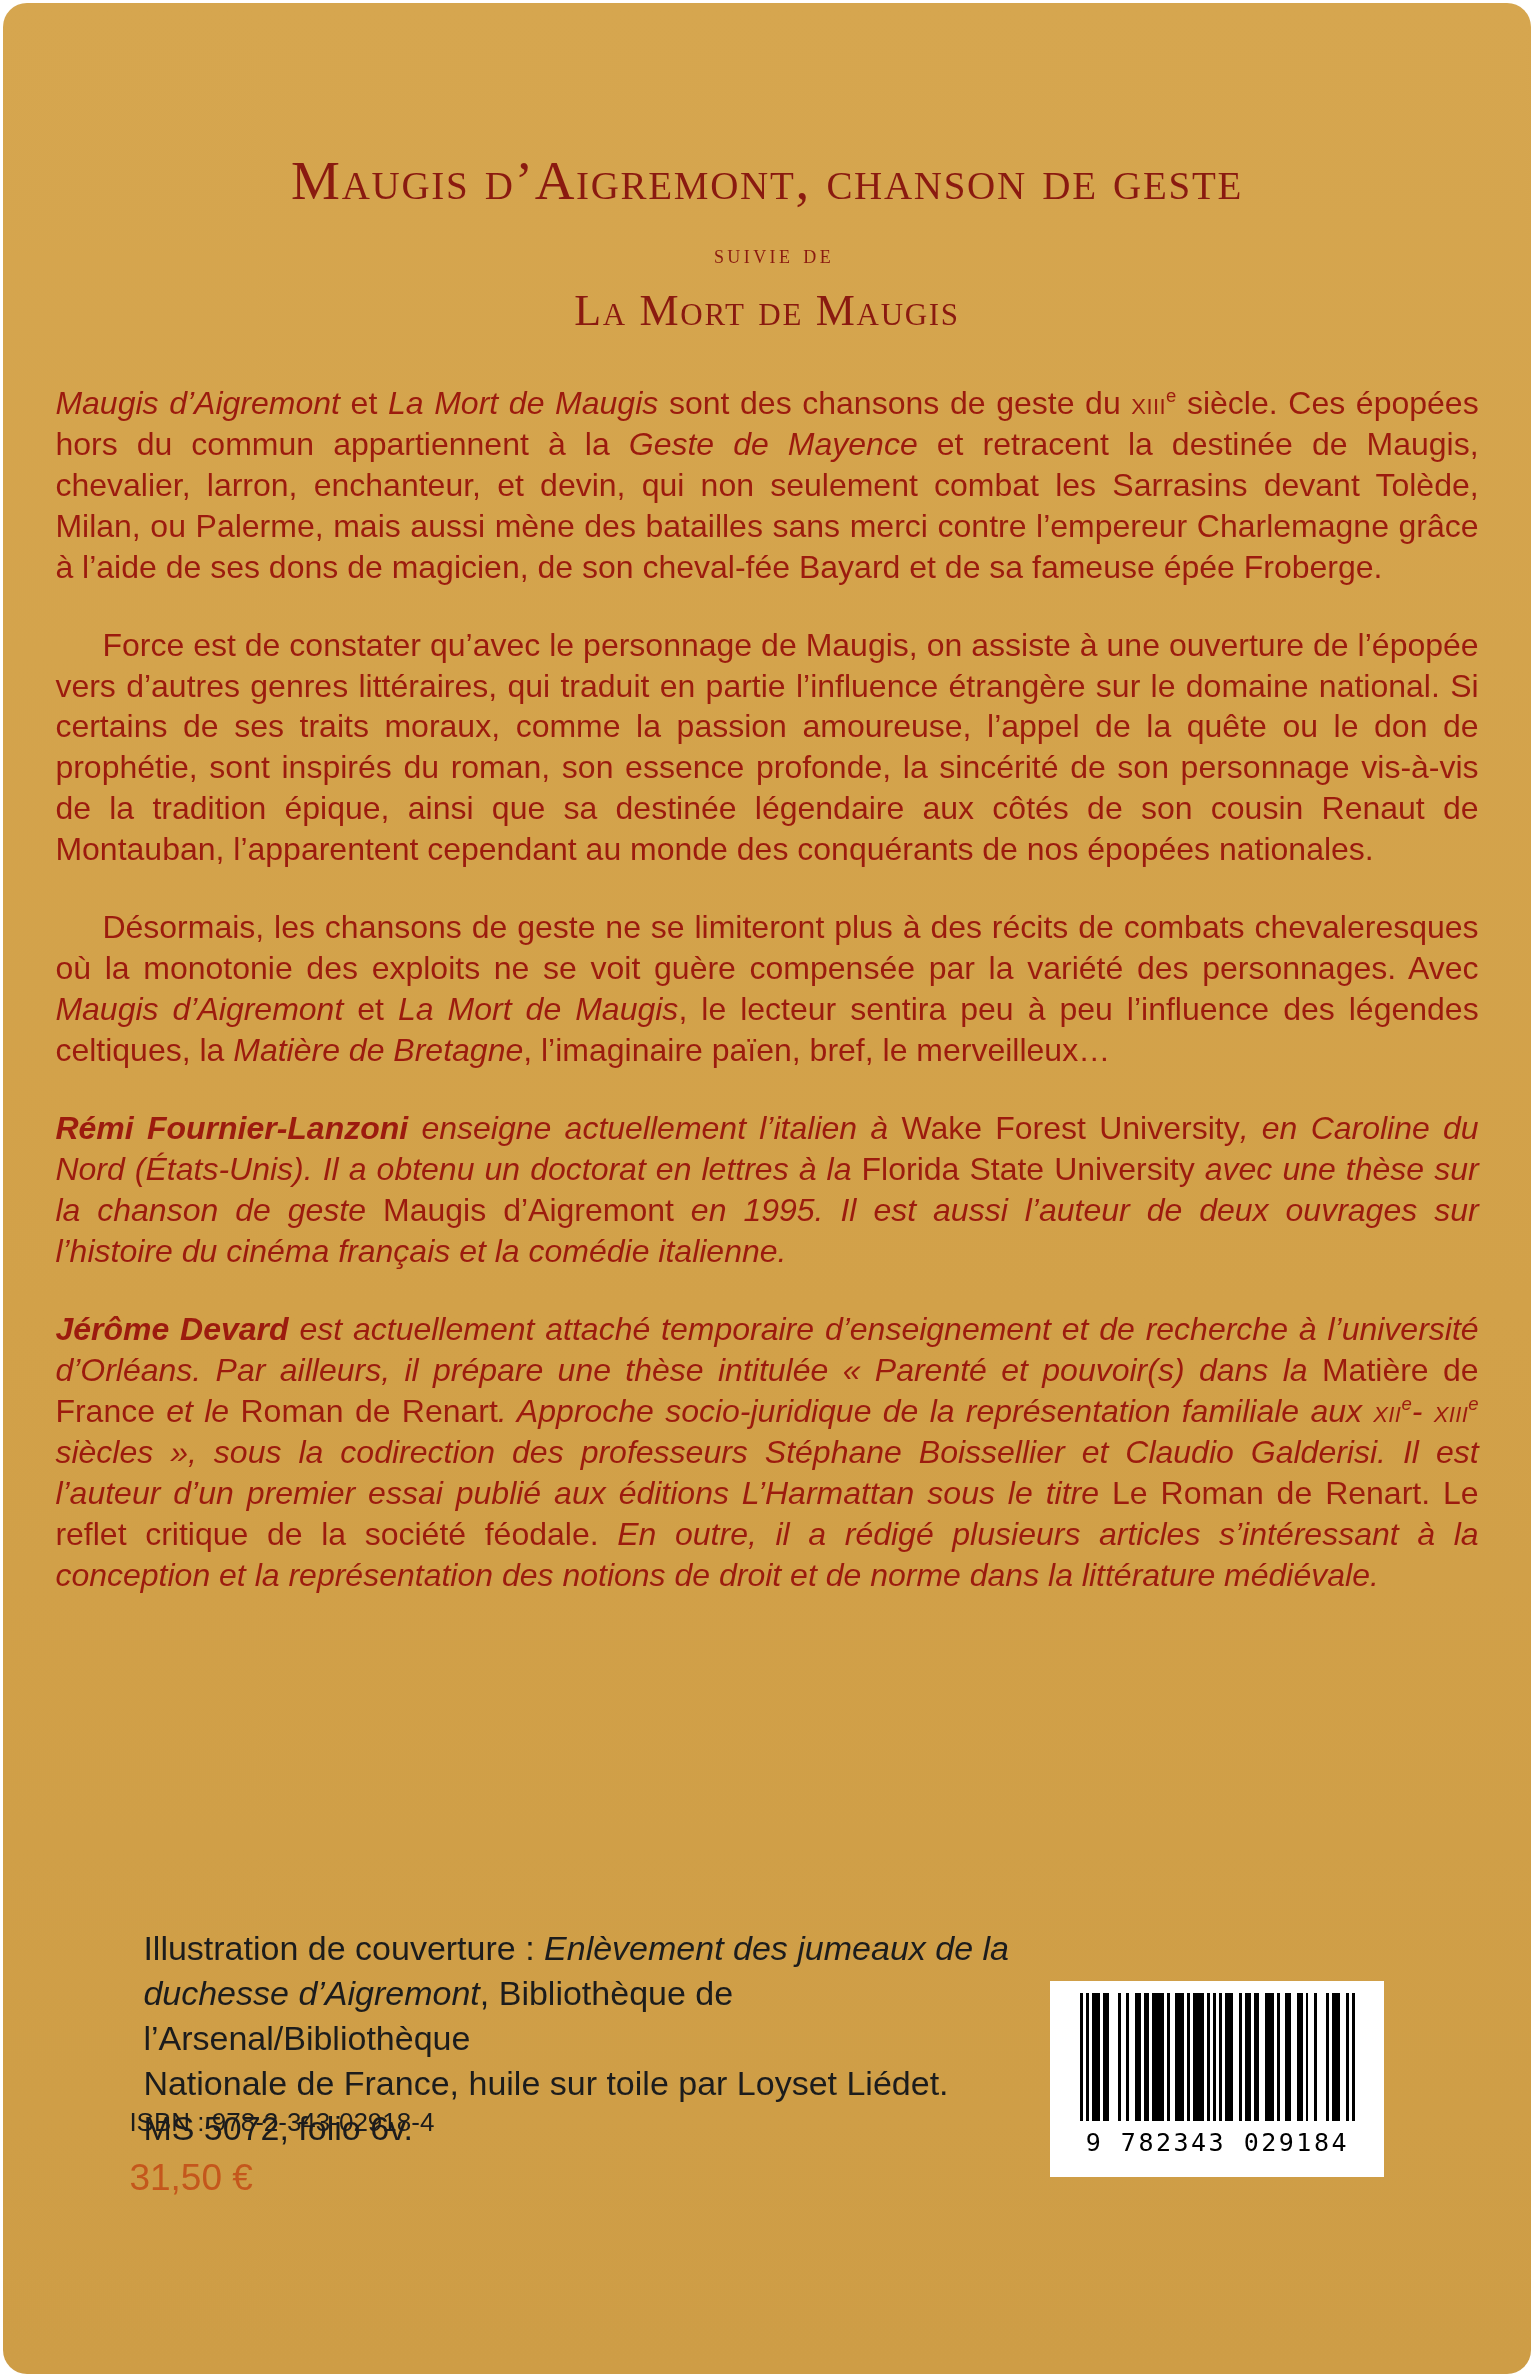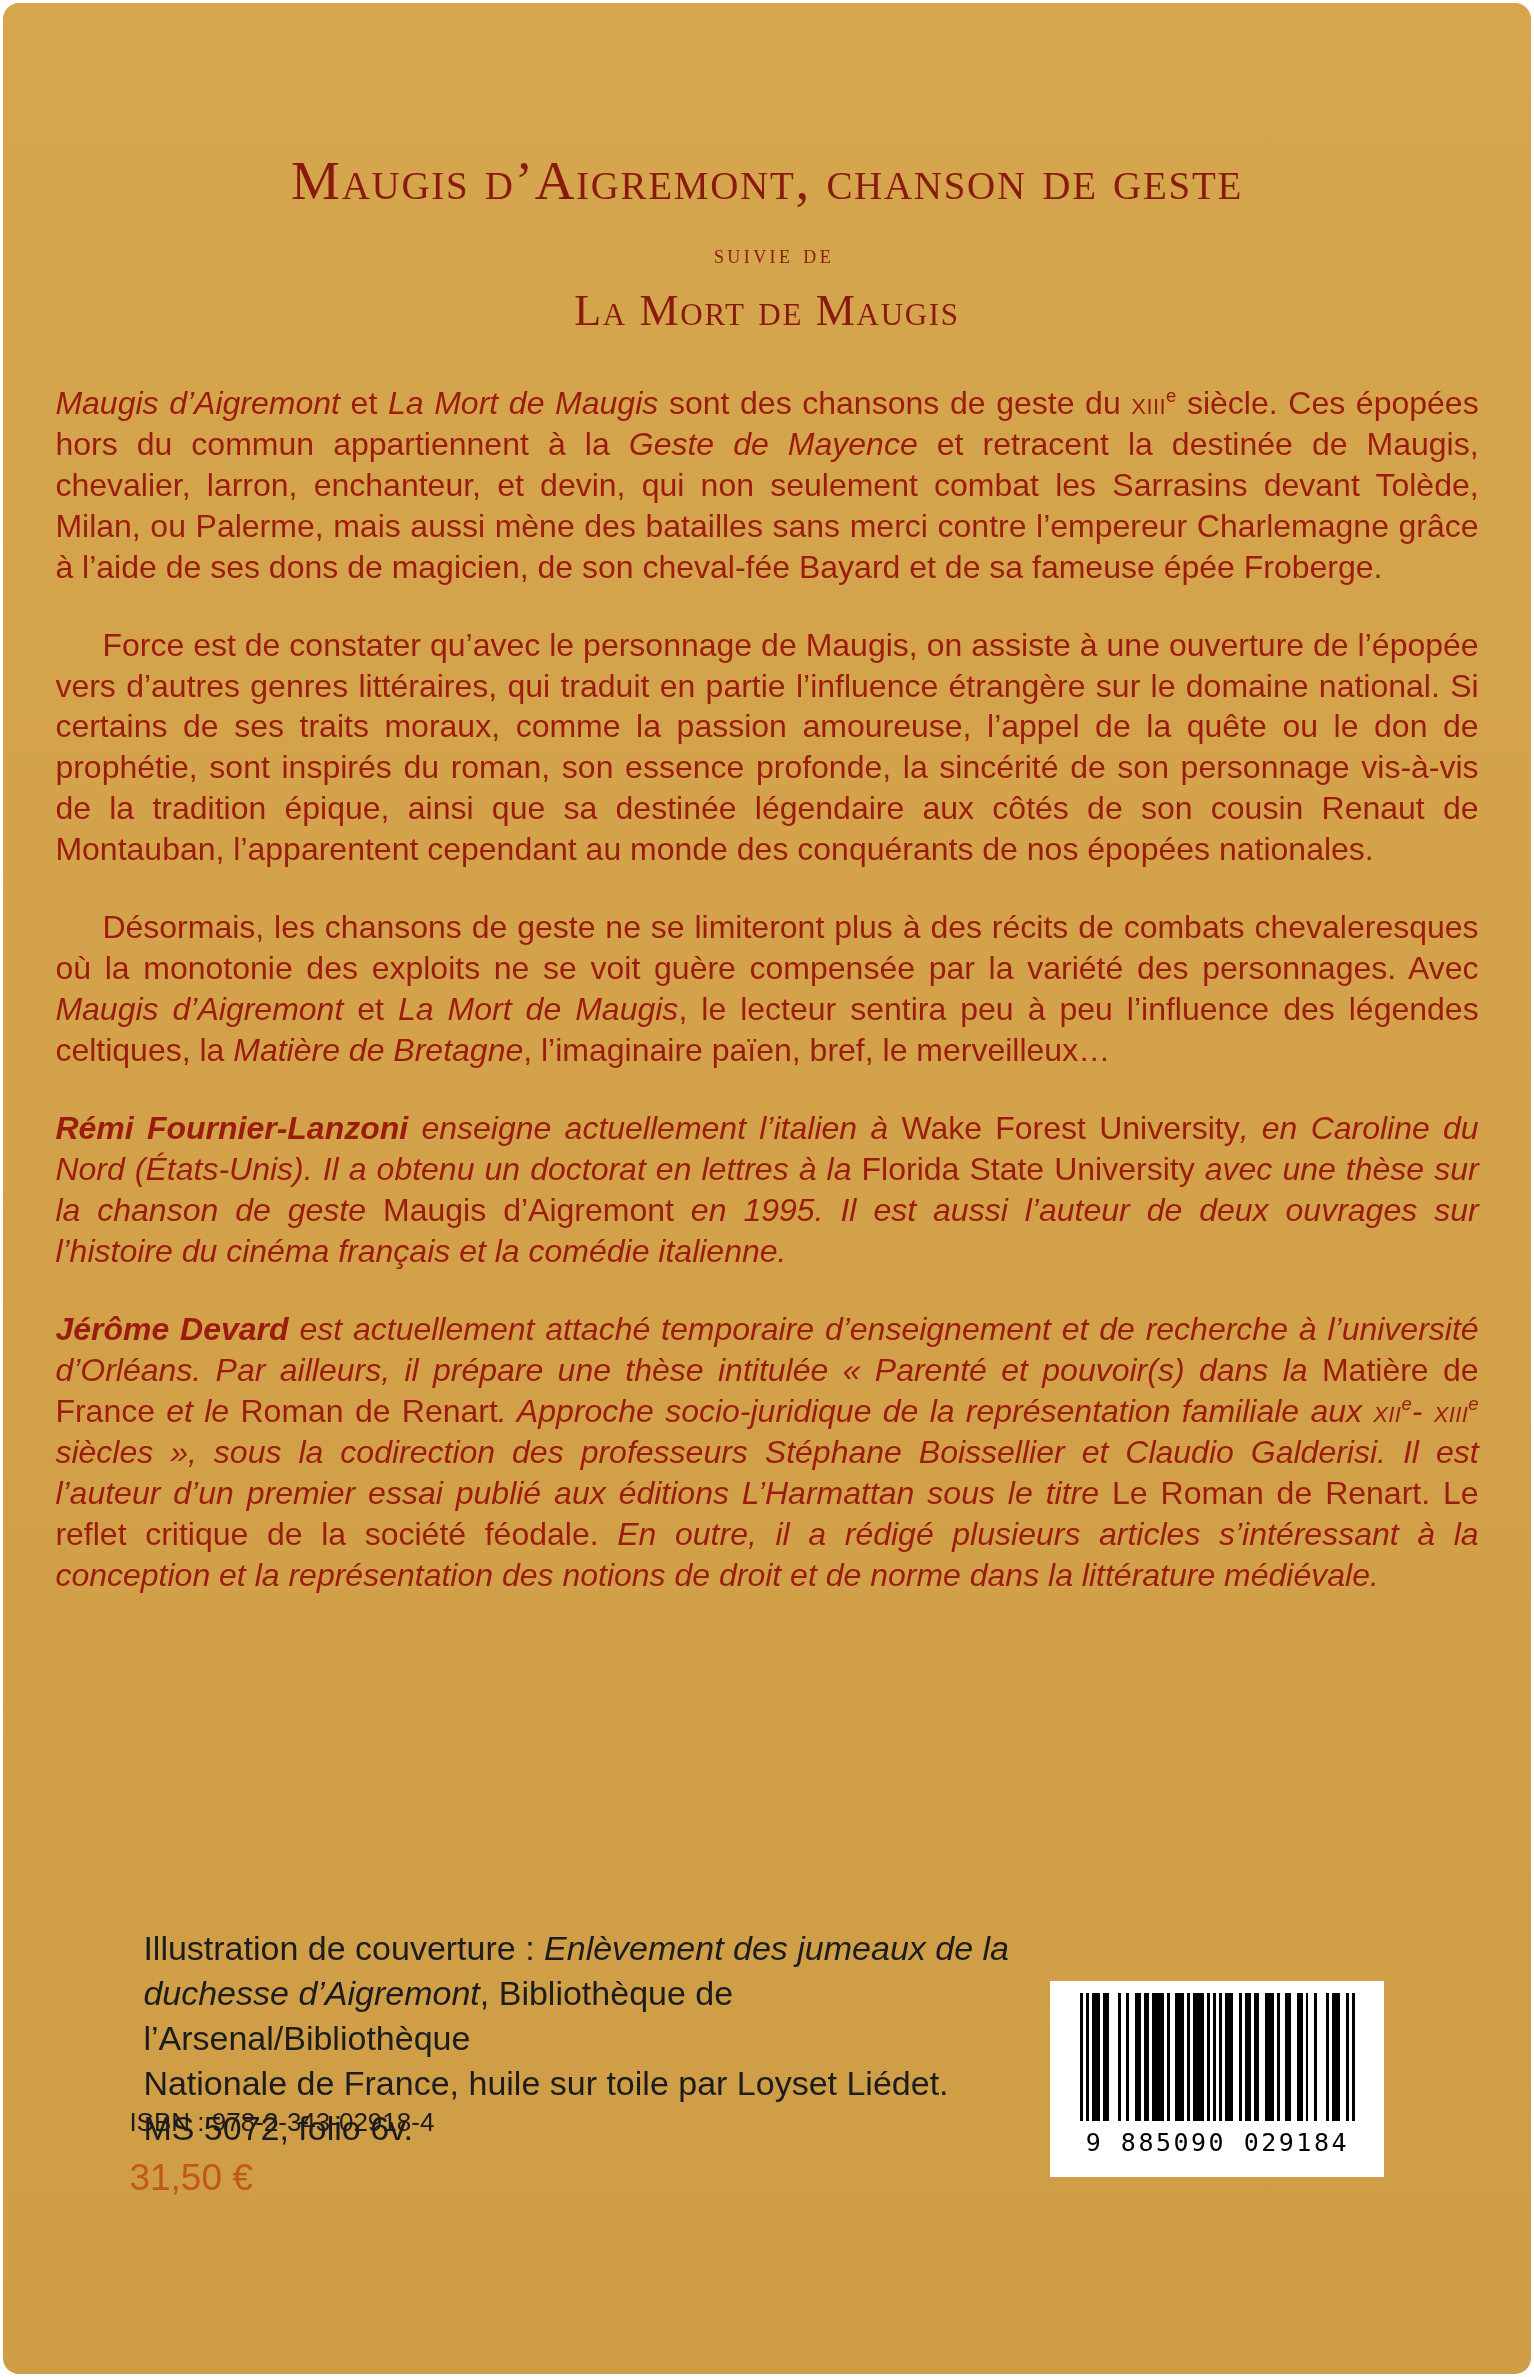--- a/index.html
+++ b/index.html
@@ -14,21 +14,21 @@
     margin: 0; padding: 0;
     width: 1534px; height: 2377px;
     background: #ffffff;
     font-family: "Liberation Sans", sans-serif;
   }
   .cover {
     position: absolute;
     inset: 3.4px;
     background: linear-gradient(180deg, #D6A64F 0%, #D2A149 55%, #CE9D46 100%);
     background-color: var(--bg);
-    border-radius: 16px;
+    border-radius: 24px;
     overflow: hidden;
   }
   header { text-align: center; padding-top: 148px; color: var(--title); }
   h1 {
     margin: 0;
     font-family: "Liberation Serif", serif;
     font-weight: 400;
     font-size: 55px;
     line-height: 1.1;
     font-variant: small-caps;
@@ -239,17 +239,17 @@
         <div class="mod"></div>
         <div class="mod bar"></div>
         <div class="mod bar"></div>
         <div class="mod bar"></div>
         <div class="mod"></div>
         <div class="mod"></div>
         <div class="mod bar"></div>
         <div class="mod"></div>
         <div class="mod bar"></div>
       </div>
-    <div class="barcode-number">9 885090 029184</div>
+    <div class="barcode-number">9 782343 029184</div>
   </div>
 
 </div>
 
 
 </body></html>

